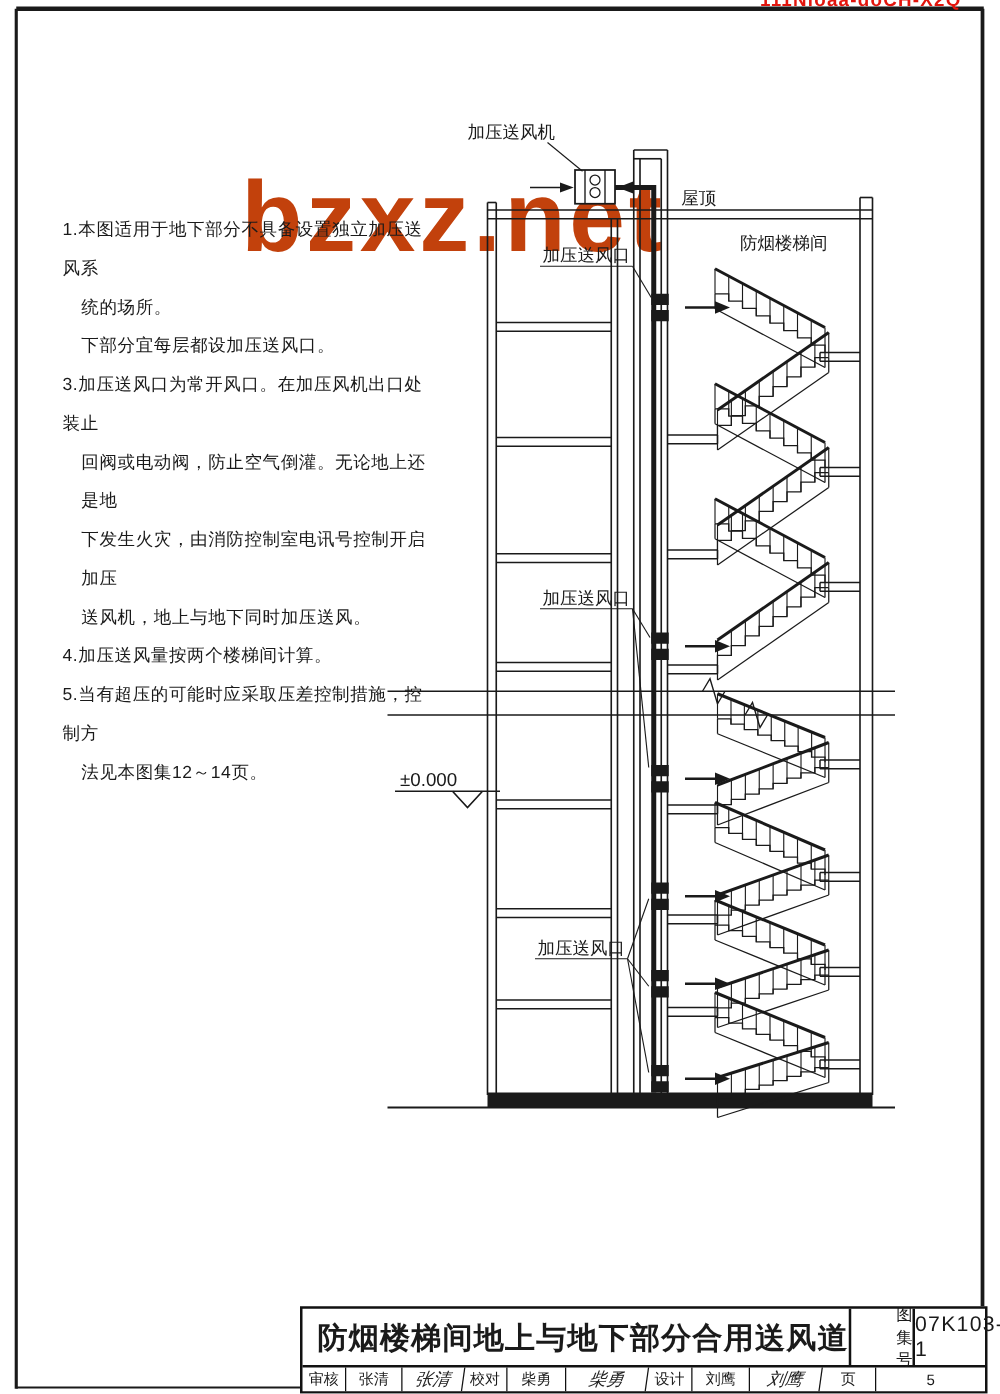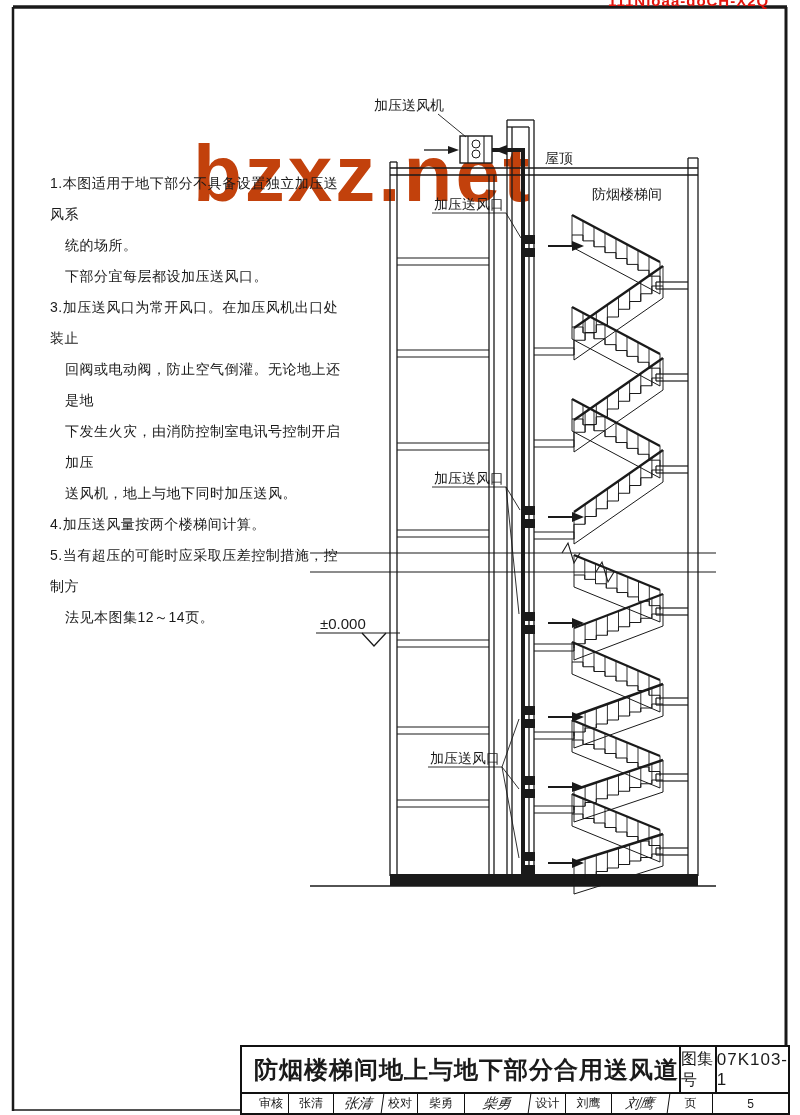--- a/index.html
+++ b/index.html
@@ -26,21 +26,21 @@
     position:absolute;left:240px;top:1045px;width:546px;height:66px;z-index:5;
     border:2px solid #111;background:#fff;display:flex;flex-direction:column;justify-content:center;
   }
   .tb-row1{display:flex;height:45px;border-bottom:2px solid #111;}
   .tb-title{
     flex:1;display:flex;align-items:center;padding-left:12px;
     font-size:24px;font-weight:700;letter-spacing:1px;border-right:2px solid #111;white-space:nowrap;
   }
   .tb-atlas-label{
     width:50px;display:flex;align-items:center;justify-content:center;
-    font-size:16px;border-right:2px solid #111;
+    font-size:13px;border-right:2px solid #111;margin-left:36px;
   }
   .tb-atlas-no{
     width:97px;display:flex;align-items:center;justify-content:center;
     font-size:17px;letter-spacing:1px;
   }
   .tb-row2{display:flex;flex:1;font-size:12px;}
   .tb-row2 .cell{
     display:flex;align-items:center;justify-content:center;
     border-right:1px solid #111;overflow:hidden;white-space:nowrap;
   }
@@ -455,21 +455,21 @@
         <line x1="13" y1="1110" x2="786" y2="1110" stroke="#1a1a1a" stroke-width="1.5"></line>
       </svg></div>
 
   <div class="title-block">
     <div class="tb-row1">
       <div class="tb-title">防烟楼梯间地上与地下部分合用送风道</div>
       <div class="tb-atlas-label">图集号</div>
       <div class="tb-atlas-no">07K103-1</div>
     </div>
     <div class="tb-row2" id="sig-row">
-        <div class="cell " style="width: 34px; padding-left: 12px;">审核</div>
+        <div class="cell " style="width: 34px;">审核</div>
         <div class="cell " style="width: 44px;">张清</div>
         <div class="cell sig" style="width: 48px;">张清</div>
         <div class="cell " style="width: 34px;">校对</div>
         <div class="cell " style="width: 46px;">柴勇</div>
         <div class="cell sig" style="width: 64px;">柴勇</div>
         <div class="cell " style="width: 35px;">设计</div>
         <div class="cell " style="width: 45px;">刘鹰</div>
         <div class="cell sig" style="width: 56px;">刘鹰</div>
         <div class="cell " style="width: 43px;">页</div>
         <div class="cell " style="width: 95px; flex: 1 1 0%;">5</div>

